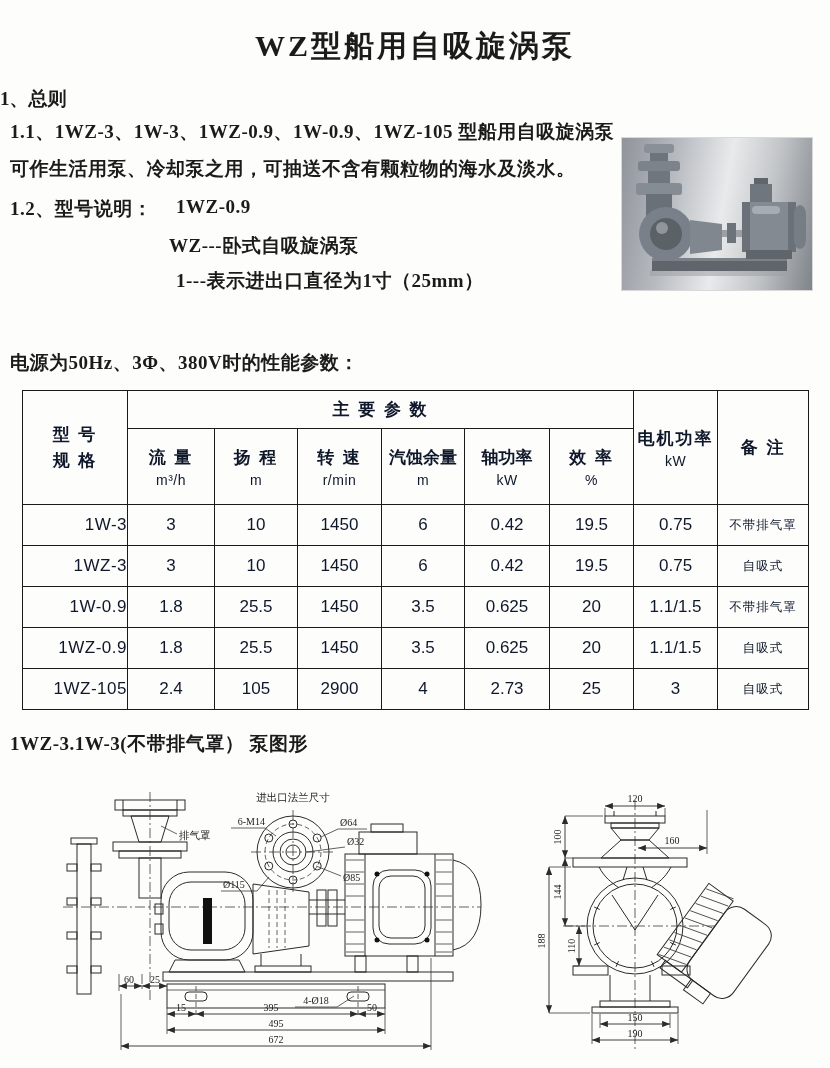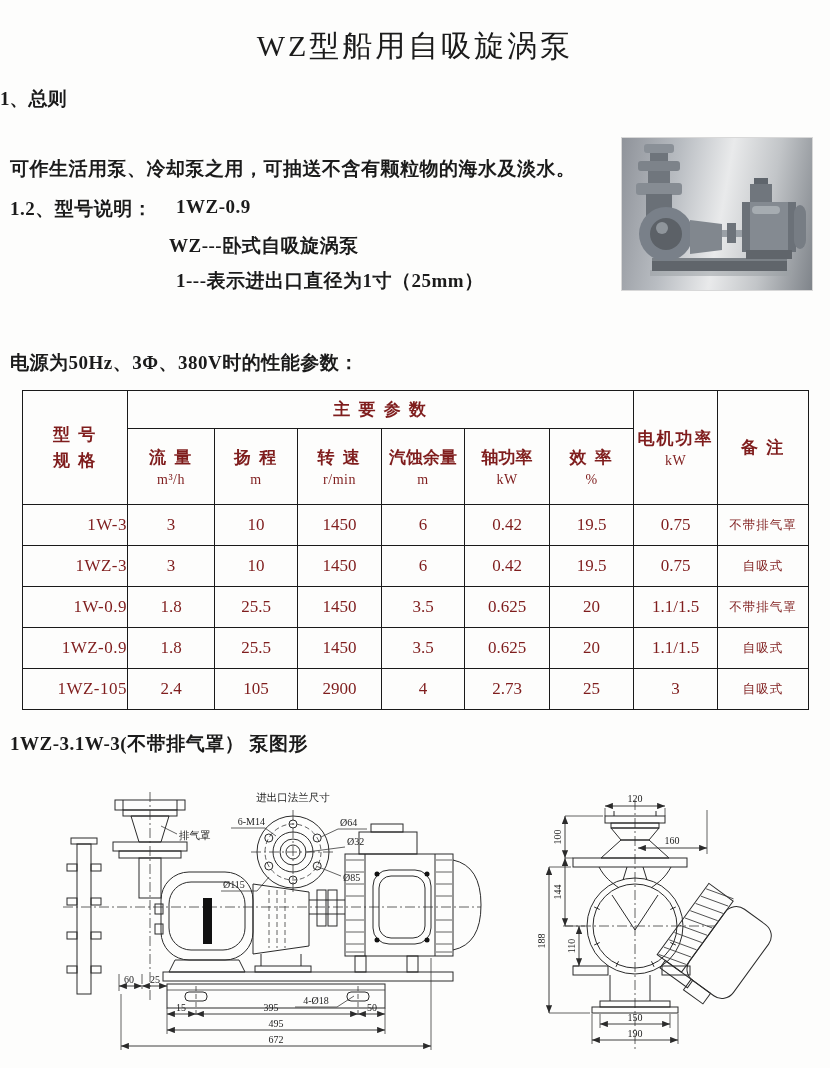--- a/index.html
+++ b/index.html
@@ -2,35 +2,35 @@
 <html><head>
 <meta charset="utf-8">
 <style>
   html,body{margin:0;padding:0;background:#e8e8e8;}
   .page{
     position:relative;width:830px;height:1068px;margin:0 auto;
     background:#fdfdfc;overflow:hidden;
     font-family:"Liberation Serif","DejaVu Serif",serif;color:#1b1b1b;
   }
   .t{position:absolute;white-space:nowrap;}
-  .title{width:830px;text-align:center;font-size:30px;font-weight:normal;letter-spacing:3px;}
+  .title{width:830px;text-align:center;font-size:30px;font-weight:bold;letter-spacing:3px;}
   .h1{font-size:19px;font-weight:600;}
   .body-line{font-size:19px;font-weight:600;letter-spacing:0.5px;}
   .photo{
     position:absolute;left:622px;top:138px;width:190px;height:152px;
     background:linear-gradient(100deg,#8f939a 0%,#b9bdc2 28%,#e9eaeb 52%,#c2c5c8 74%,#7f848a 100%);
     box-shadow:0 0 0 1px #d8d8d8;
   }
   table.perf{
     position:absolute;left:22px;top:390px;width:786px;
     border-collapse:collapse;table-layout:fixed;
   }
   table.perf th,table.perf td{
     border:1.6px solid #1a1a1a;text-align:center;vertical-align:middle;
-    font-family:Liberation Serif, serif;color:#7f1d1d;
+    font-family:Liberation Sans, sans-serif;color:#0f172a;
     padding:0;overflow:hidden;
   }
   table.perf th{font-size:17px;font-weight:600;letter-spacing:2px;}
   table.perf td{font-size:17px;font-weight:500;}
   table.perf .r1{height:38px;}
   table.perf .r2{height:76px;}
   table.perf .dr{height:41px;}
   table.perf td.model{text-align:right;padding-left:10px;letter-spacing:0.5px;}
   table.perf td.note{font-size:12.5px;letter-spacing:1px;}
   .unit{display:block;font-weight:500;letter-spacing:0.5px;font-size:14px;margin-top:3px;}
@@ -44,20 +44,21 @@
   svg .lbl{font-size:10.5px;}
 </style>
 </head>
 <body>
 
 <div class="page">
 
   <div class="t title" style="top:26px;left:0;">WZ型船用自吸旋涡泵</div>
 
   <div class="t h1" style="top:86px;left:0;">1、总则</div>
+  <div class="t body-line" style="top:119px;left:10px;">1.1、1WZ-3、1W-3、1WZ-0.9、1W-0.9、1WZ-105 型船用自吸旋涡泵</div>
   <div class="t body-line" style="top:156px;left:10px;">可作生活用泵、冷却泵之用，可抽送不含有颗粒物的海水及淡水。</div>
   <div class="t body-line" style="top:196px;left:10px;">1.2、型号说明：</div>
   <div class="t body-line" style="top:196px;left:176px;">1WZ-0.9</div>
   <div class="t body-line" style="top:233px;left:169px;">WZ---卧式自吸旋涡泵</div>
   <div class="t body-line" style="top:268px;left:176px;">1---表示进出口直径为1寸（25mm）</div>
 
   <div class="photo">
     <svg width="190" height="152" viewBox="0 0 190 152">
       <rect x="28" y="132" width="142" height="6" fill="#9aa0a4" opacity="0.55"></rect>
       <g>

